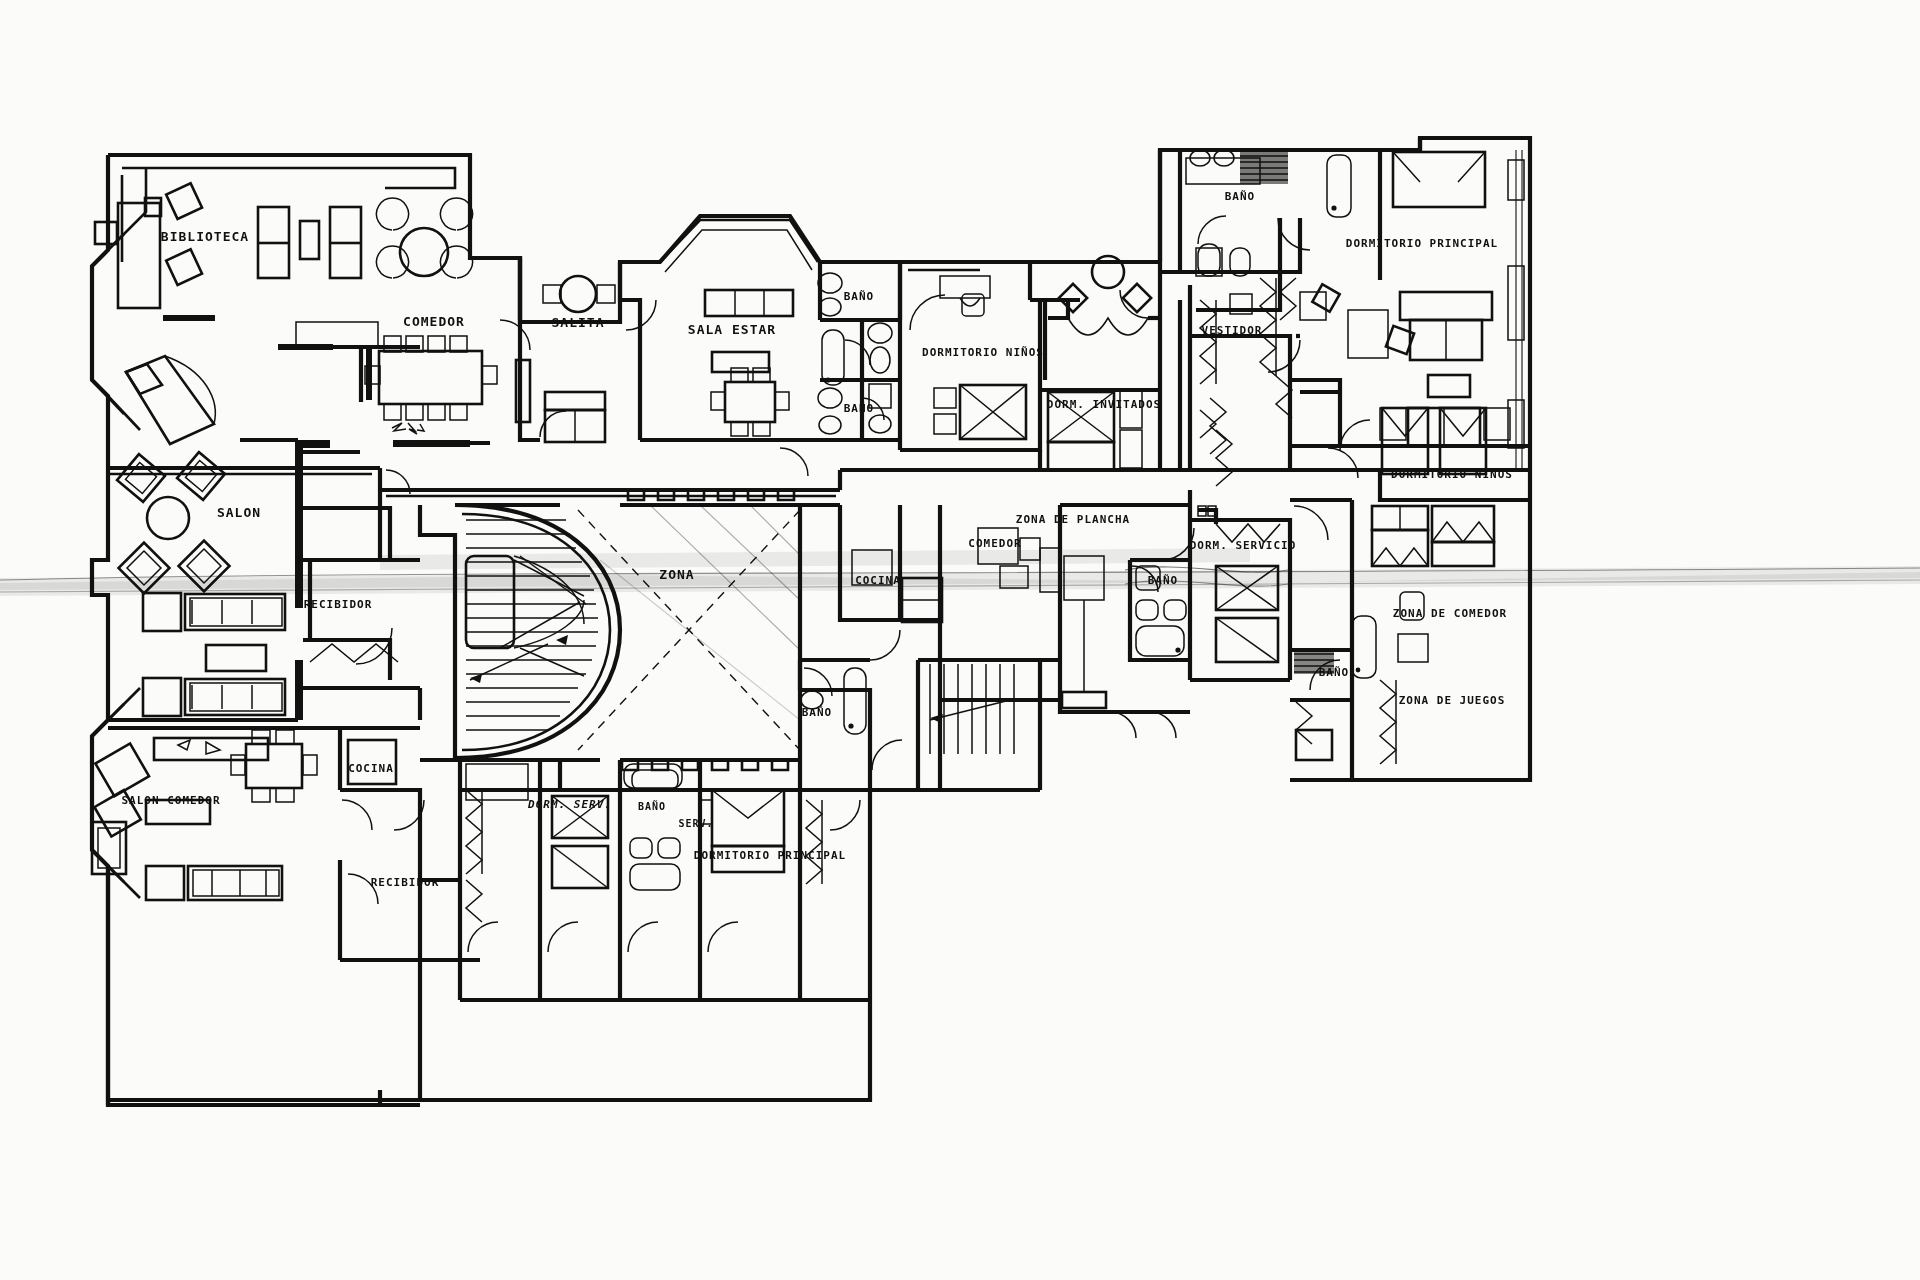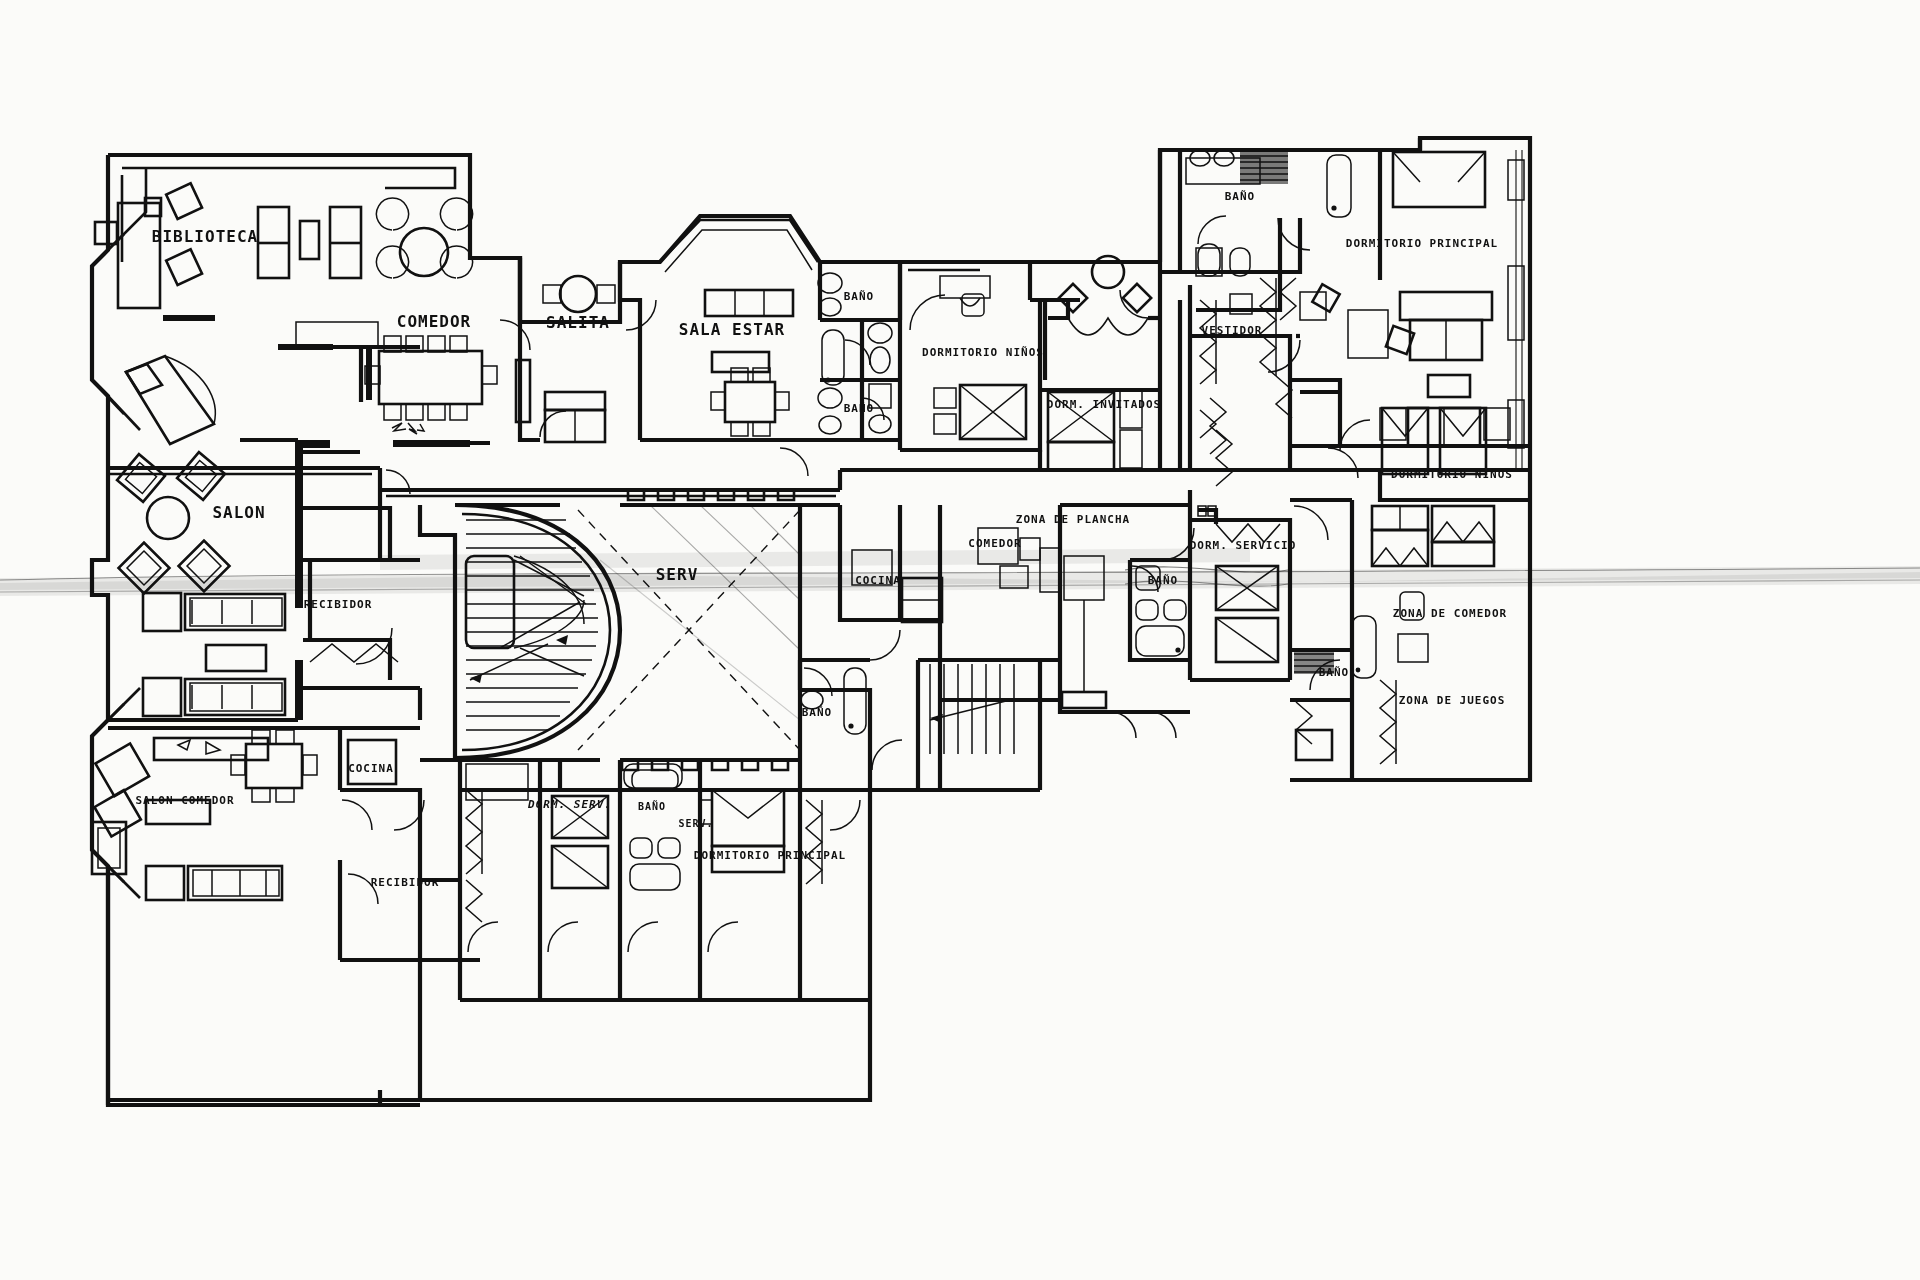--- a/index.html
+++ b/index.html
@@ -3,21 +3,21 @@
 <meta charset="utf-8">
 <style>
   html,body{margin:0;padding:0;background:#ffffff;}
   body{width:1920px;height:1280px;overflow:hidden;
        font-family:"DejaVu Sans Mono","Liberation Mono",monospace;}
   #plan{position:relative;width:1920px;height:1280px;background:#fbfbf9;}
   #plan svg{position:absolute;left:0;top:0;}
   .roomlabel{position:absolute;color:#111;font-weight:700;
              font-family:"DejaVu Sans Mono","Liberation Mono",monospace;
              letter-spacing:1px;white-space:nowrap;transform:translate(-50%,-50%);
-             font-size:16px;}
+             font-size:13px;}
   .lbl-sm{font-size:11px;}
   .lbl-xs{font-size:10px;}
 </style>
 </head>
 <body>
 
 <div id="plan">
 
 <svg width="1920" height="1280" viewBox="0 0 1920 1280">
   <defs>
@@ -606,31 +606,31 @@
       <div class="roomlabel lbl-sm" style="left: 859px; top: 296px;">BAÑO</div>
       <div class="roomlabel lbl-sm" style="left: 859px; top: 408px;">BAÑO</div>
       <div class="roomlabel lbl-sm" style="left: 983px; top: 352px;">DORMITORIO NIÑOS</div>
       <div class="roomlabel lbl-sm" style="left: 1104px; top: 404px;">DORM. INVITADOS</div>
       <div class="roomlabel lbl-sm" style="left: 1240px; top: 196px;">BAÑO</div>
       <div class="roomlabel lbl-sm" style="left: 1232px; top: 330px;">VESTIDOR</div>
       <div class="roomlabel lbl-sm" style="left: 1422px; top: 243px;">DORMITORIO PRINCIPAL</div>
       <div class="roomlabel lbl-sm" style="left: 1452px; top: 474px;">DORMITORIO NIÑOS</div>
       <div class="roomlabel" style="left: 239px; top: 512px;">SALON</div>
       <div class="roomlabel lbl-sm" style="left: 338px; top: 604px;">RECIBIDOR</div>
-      <div class="roomlabel" style="left: 677px; top: 574px;">SERV</div>
+      <div class="roomlabel" style="left: 677px; top: 574px;">ZONA</div>
       <div class="roomlabel lbl-sm" style="left: 878px; top: 580px;">COCINA</div>
       <div class="roomlabel lbl-sm" style="left: 995px; top: 543px;">COMEDOR</div>
       <div class="roomlabel lbl-sm" style="left: 1073px; top: 519px;">ZONA DE PLANCHA</div>
       <div class="roomlabel lbl-sm" style="left: 1243px; top: 545px;">DORM. SERVICIO</div>
       <div class="roomlabel lbl-sm" style="left: 1163px; top: 580px;">BAÑO</div>
       <div class="roomlabel lbl-sm" style="left: 1450px; top: 613px;">ZONA DE COMEDOR</div>
       <div class="roomlabel lbl-sm" style="left: 1334px; top: 672px;">BAÑO</div>
       <div class="roomlabel lbl-sm" style="left: 1452px; top: 700px;">ZONA DE JUEGOS</div>
       <div class="roomlabel lbl-sm" style="left: 371px; top: 768px;">COCINA</div>
-      <div class="roomlabel lbl-sm" style="left: 185px; top: 800px;">SALON COMEDOR</div>
+      <div class="roomlabel lbl-sm" style="left: 171px; top: 800px;">SALON COMEDOR</div>
       <div class="roomlabel lbl-sm" style="left: 817px; top: 712px;">BAÑO</div>
       <div class="roomlabel lbl-sm" style="left: 570px; top: 804px; font-style: italic;">DORM. SERV.</div>
       <div class="roomlabel lbl-xs" style="left: 652px; top: 806px;">BAÑO</div>
       <div class="roomlabel lbl-xs" style="left: 652px; top: 823px; margin-left: 44px;">SERV.</div>
       <div class="roomlabel lbl-sm" style="left: 405px; top: 882px;">RECIBIDOR</div>
       <div class="roomlabel lbl-sm" style="left: 770px; top: 855px;">DORMITORIO PRINCIPAL</div>
     </div>
 
 </div>
 

